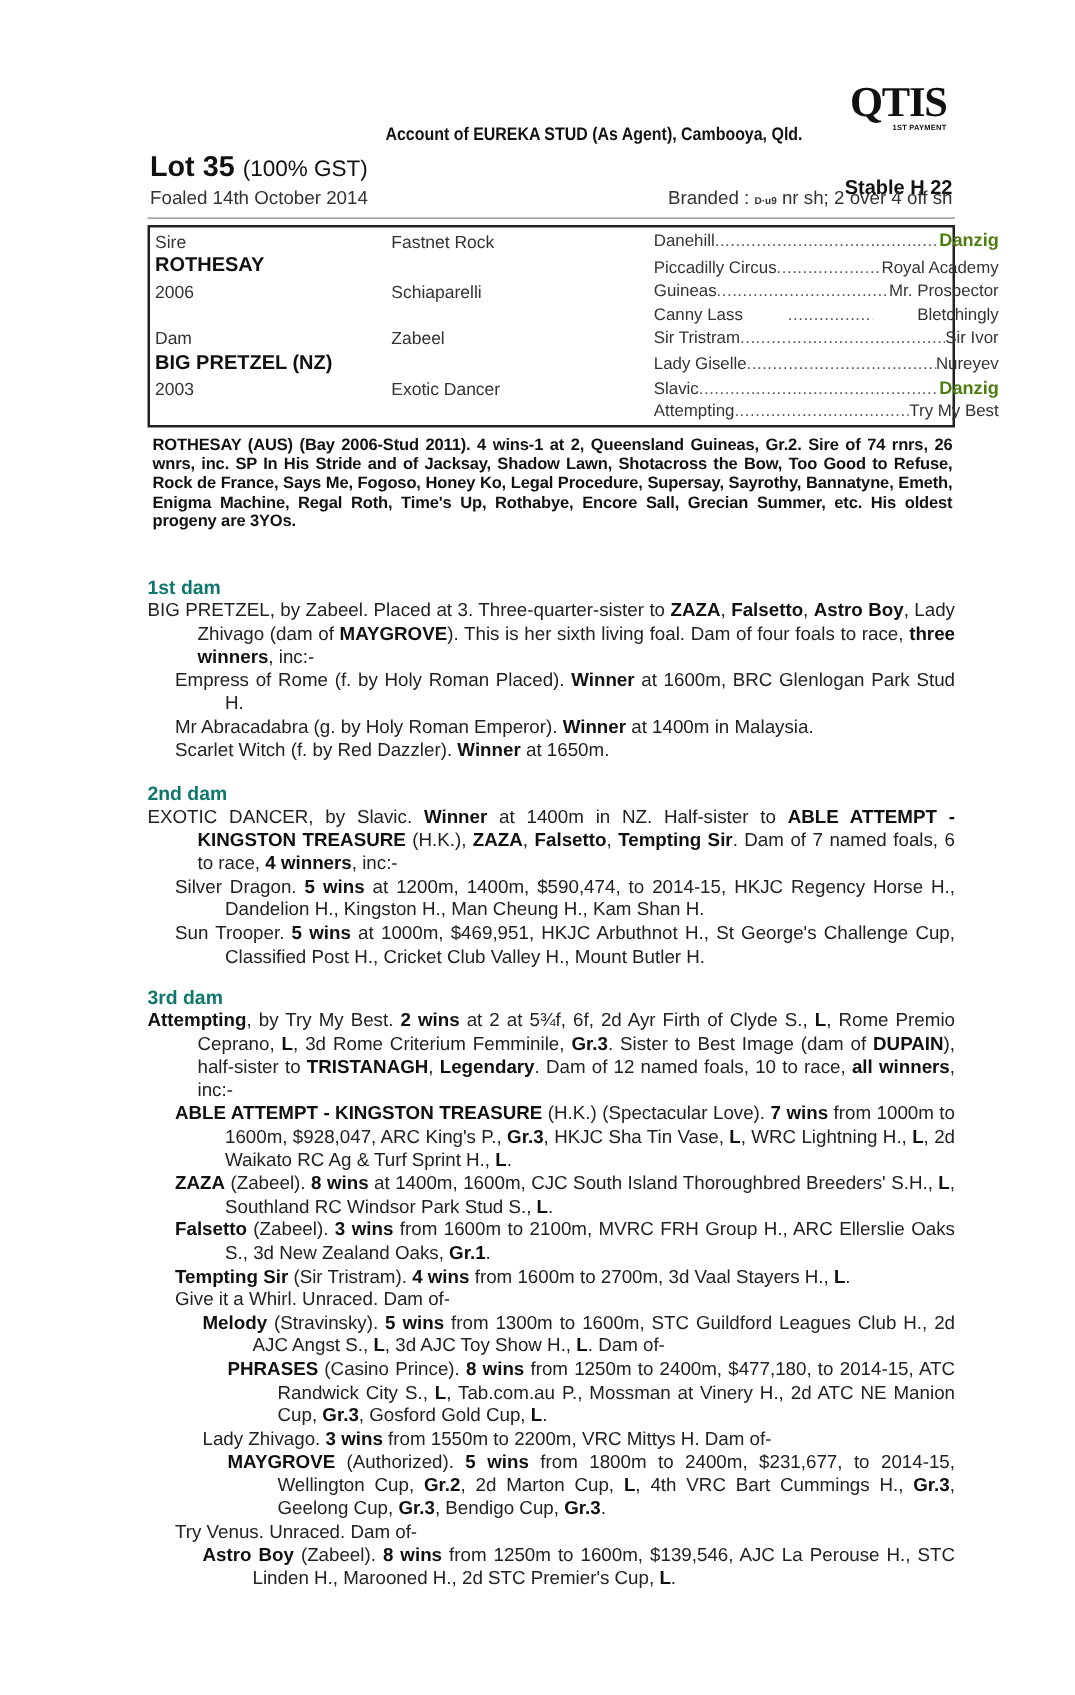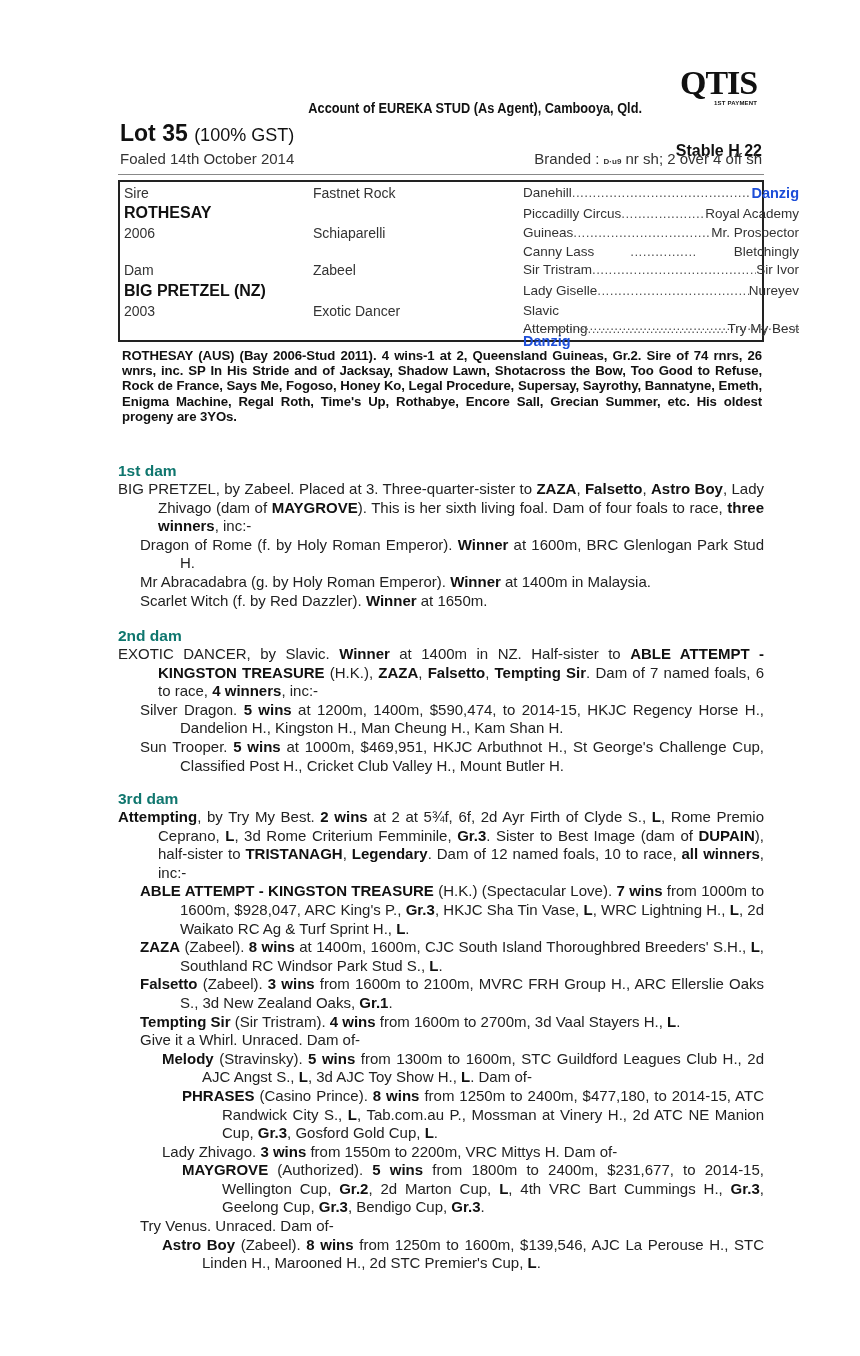--- a/index.html
+++ b/index.html
@@ -18,21 +18,21 @@
   .foaledline .left { position:absolute; left:2px; }
   .foaledline .right { position:absolute; right:2px; }
   .brand { font-size:8px; font-weight:bold; }
   .rule { position:absolute; top:174px; left:0; width:646px; border-top:1px solid #888; }
   .ped { position:absolute; top:180px; left:0; width:642px; height:158px; border:2px solid #222; }
   .ped .cell { position:absolute; font-size:14px; color:#333; white-space:nowrap;text-align:center; }
   .ped .big { font-weight:bold; font-size:16px; color:#111; }
   .ped .g3 { position:absolute; left:375px; width:276px; font-size:13.5px; color:#333; display:flex; white-space:nowrap;margin-left:28px; }
   .ped .g3 .dots { flex:1; overflow:hidden; color:#555; }
   .ped .g3 .dots::after { content:"........................................................................................................"; letter-spacing:0.4px; }
-  .ped .g3 b { color:#1d4ed8; font-size:14.5px; }
+  .ped .g3 b { color:#4d7c0f; font-size:14.5px; }
   .sire-summary { position:absolute; top:348px; left:4px; width:640px; font-weight:bold; font-size:13.2px; line-height:15.2px; text-align:justify; letter-spacing:-0.1px; }
   .sec { position:absolute; left:0; width:646px; font-size:15px; line-height:18.6px; color:#222; }
   .sec h3 { margin:0; font-size:15.5px; font-weight:bold; color:#0f766e; line-height:18px; }
   .p { text-align:justify; margin:0; }
   .p b { color:#111; }
   .l0 { padding-left:40px; text-indent:-40px; }
   .l1 { padding-left:62px; text-indent:-40px; }
   .l2 { padding-left:84px; text-indent:-40px; }
   .l3 { padding-left:104px; text-indent:-40px; }
 </style>
@@ -96,39 +96,39 @@
     <div class="g3" style="top:80px;">
         <span>Sir Tristram</span>
         <span class="dots"></span>
         <span>Sir Ivor</span>
       </div>
     <div class="g3" style="top:101px;">
         <span>Lady Giselle</span>
         <span class="dots"></span>
         <span>Nureyev</span>
       </div>
-    <div class="g3" style="top:121px;flex-direction:column;">
+    <div class="g3" style="top:121px;">
         <span>Slavic</span>
         <span class="dots"></span>
         <b>Danzig</b>
       </div>
     <div class="g3" style="top:139px;">
         <span>Attempting</span>
         <span class="dots"></span>
         <span>Try My Best</span>
       </div>
   </div>
 
   <div class="sire-summary">ROTHESAY (AUS) (Bay 2006-Stud 2011). 4 wins-1 at 2, Queensland Guineas, Gr.2. Sire of 74 rnrs, 26 wnrs, inc. SP In His Stride and of Jacksay, Shadow Lawn, Shotacross the Bow, Too Good to Refuse, Rock de France, Says Me, Fogoso, Honey Ko, Legal Procedure, Supersay, Sayrothy, Bannatyne, Emeth, Enigma Machine, Regal Roth, Time's Up, Rothabye, Encore Sall, Grecian Summer, etc. His oldest progeny are 3YOs.</div>
 
   <div class="sec" style="top:462px;">
     <h3>1st dam</h3>
     <div>
         <div class="p l0"><span>BIG PRETZEL, by Zabeel. Placed at 3. Three-quarter-sister to </span><b>ZAZA</b><span>, </span><b>Falsetto</b><span>, </span><b>Astro Boy</b><span>, Lady Zhivago (dam of </span><b>MAYGROVE</b><span>). This is her sixth living foal. Dam of four foals to race, </span><b>three winners</b><span>, inc:-</span></div>
-        <div class="p l1"><span>Dragon of Rome (f. by Holy Roman Emperor). </span><b>Winner</b><span> at 1600m, BRC Glenlogan Park Stud H.</span></div>
+        <div class="p l1"><span>Empress of Rome (f. by Holy Roman Placed). </span><b>Winner</b><span> at 1600m, BRC Glenlogan Park Stud H.</span></div>
         <div class="p l1"><span>Mr Abracadabra (g. by Holy Roman Emperor). </span><b>Winner</b><span> at 1400m in Malaysia.</span></div>
         <div class="p l1"><span>Scarlet Witch (f. by Red Dazzler). </span><b>Winner</b><span> at 1650m.</span></div>
       </div>
   </div>
 
   <div class="sec" style="top:627px;">
     <h3>2nd dam</h3>
     <div>
         <div class="p l0"><span>EXOTIC DANCER, by Slavic. </span><b>Winner</b><span> at 1400m in NZ. Half-sister to </span><b>ABLE ATTEMPT - KINGSTON TREASURE</b><span> (H.K.), </span><b>ZAZA</b><span>, </span><b>Falsetto</b><span>, </span><b>Tempting Sir</b><span>. Dam of 7 named foals, 6 to race, </span><b>4 winners</b><span>, inc:-</span></div>
         <div class="p l1"><span>Silver Dragon. </span><b>5 wins</b><span> at 1200m, 1400m, $590,474, to 2014-15, HKJC Regency Horse H., Dandelion H., Kingston H., Man Cheung H., Kam Shan H.</span></div>

